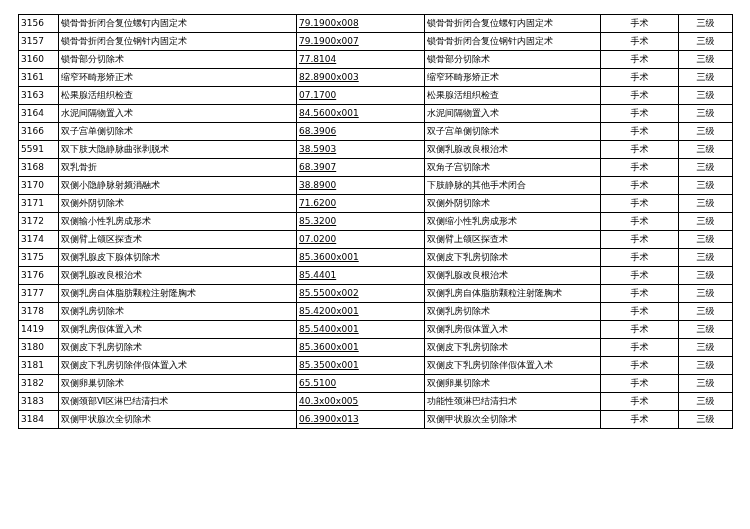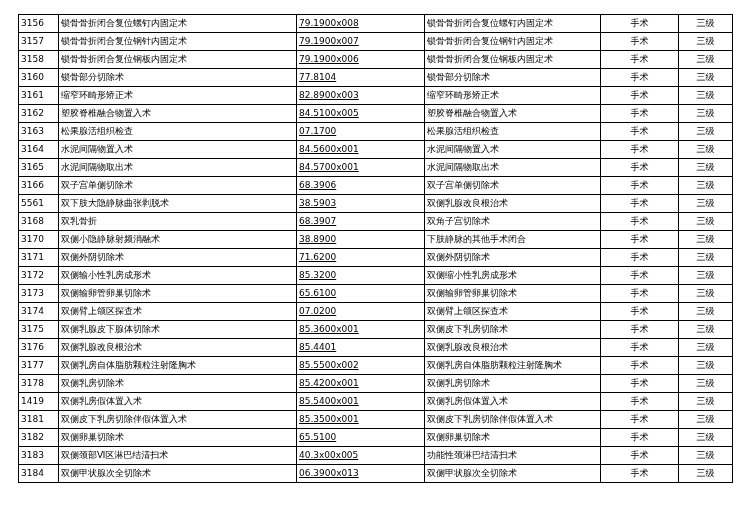--- a/index.html
+++ b/index.html
@@ -74,85 +74,61 @@
         </tr>
         <tr>
           <td class="num">3157</td>
           <td class="name">锁骨骨折闭合复位钢针内固定术</td>
           <td class="code">79.1900x007</td>
           <td class="name2">锁骨骨折闭合复位钢针内固定术</td>
           <td class="type">手术</td>
           <td class="level">三级</td>
         </tr>
         <tr>
-          <td class="num">3158</td>
-          <td class="name">锁骨骨折闭合复位钢板内固定术</td>
-          <td class="code">79.1900x006</td>
-          <td class="name2">锁骨骨折闭合复位钢板内固定术</td>
-          <td class="type">手术</td>
-          <td class="level">三级</td>
-        </tr>
-        <tr>
           <td class="num">3160</td>
           <td class="name">锁骨部分切除术</td>
           <td class="code">77.8104</td>
           <td class="name2">锁骨部分切除术</td>
           <td class="type">手术</td>
           <td class="level">三级</td>
         </tr>
         <tr>
           <td class="num">3161</td>
           <td class="name">缩窄环畸形矫正术</td>
           <td class="code">82.8900x003</td>
           <td class="name2">缩窄环畸形矫正术</td>
           <td class="type">手术</td>
           <td class="level">三级</td>
         </tr>
         <tr>
-          <td class="num">3162</td>
-          <td class="name">塑胶脊椎融合物置入术</td>
-          <td class="code">84.5100x005</td>
-          <td class="name2">塑胶脊椎融合物置入术</td>
-          <td class="type">手术</td>
-          <td class="level">三级</td>
-        </tr>
-        <tr>
           <td class="num">3163</td>
           <td class="name">松果腺活组织检查</td>
           <td class="code">07.1700</td>
           <td class="name2">松果腺活组织检查</td>
           <td class="type">手术</td>
           <td class="level">三级</td>
         </tr>
         <tr>
           <td class="num">3164</td>
           <td class="name">水泥间隔物置入术</td>
           <td class="code">84.5600x001</td>
           <td class="name2">水泥间隔物置入术</td>
           <td class="type">手术</td>
           <td class="level">三级</td>
         </tr>
         <tr>
-          <td class="num">3165</td>
-          <td class="name">水泥间隔物取出术</td>
-          <td class="code">84.5700x001</td>
-          <td class="name2">水泥间隔物取出术</td>
-          <td class="type">手术</td>
-          <td class="level">三级</td>
-        </tr>
-        <tr>
           <td class="num">3166</td>
           <td class="name">双子宫单侧切除术</td>
           <td class="code">68.3906</td>
           <td class="name2">双子宫单侧切除术</td>
           <td class="type">手术</td>
           <td class="level">三级</td>
         </tr>
         <tr>
-          <td class="num">5561</td>
+          <td class="num">5591</td>
           <td class="name">双下肢大隐静脉曲张剥脱术</td>
           <td class="code">38.5903</td>
           <td class="name2">双侧乳腺改良根治术</td>
           <td class="type">手术</td>
           <td class="level">三级</td>
         </tr>
         <tr>
           <td class="num">3168</td>
           <td class="name">双乳骨折</td>
           <td class="code">68.3907</td>
@@ -178,28 +154,20 @@
         </tr>
         <tr>
           <td class="num">3172</td>
           <td class="name">双侧输小性乳房成形术</td>
           <td class="code">85.3200</td>
           <td class="name2">双侧缩小性乳房成形术</td>
           <td class="type">手术</td>
           <td class="level">三级</td>
         </tr>
         <tr>
-          <td class="num">3173</td>
-          <td class="name">双侧输卵管卵巢切除术</td>
-          <td class="code">65.6100</td>
-          <td class="name2">双侧输卵管卵巢切除术</td>
-          <td class="type">手术</td>
-          <td class="level">三级</td>
-        </tr>
-        <tr>
           <td class="num">3174</td>
           <td class="name">双侧臂上颌区探查术</td>
           <td class="code">07.0200</td>
           <td class="name2">双侧臂上颌区探查术</td>
           <td class="type">手术</td>
           <td class="level">三级</td>
         </tr>
         <tr>
           <td class="num">3175</td>
           <td class="name">双侧乳腺皮下腺体切除术</td>
@@ -230,20 +198,28 @@
           <td class="code">85.4200x001</td>
           <td class="name2">双侧乳房切除术</td>
           <td class="type">手术</td>
           <td class="level">三级</td>
         </tr>
         <tr>
           <td class="num">1419</td>
           <td class="name">双侧乳房假体置入术</td>
           <td class="code">85.5400x001</td>
           <td class="name2">双侧乳房假体置入术</td>
+          <td class="type">手术</td>
+          <td class="level">三级</td>
+        </tr>
+        <tr>
+          <td class="num">3180</td>
+          <td class="name">双侧皮下乳房切除术</td>
+          <td class="code">85.3600x001</td>
+          <td class="name2">双侧皮下乳房切除术</td>
           <td class="type">手术</td>
           <td class="level">三级</td>
         </tr>
         <tr>
           <td class="num">3181</td>
           <td class="name">双侧皮下乳房切除伴假体置入术</td>
           <td class="code">85.3500x001</td>
           <td class="name2">双侧皮下乳房切除伴假体置入术</td>
           <td class="type">手术</td>
           <td class="level">三级</td>

